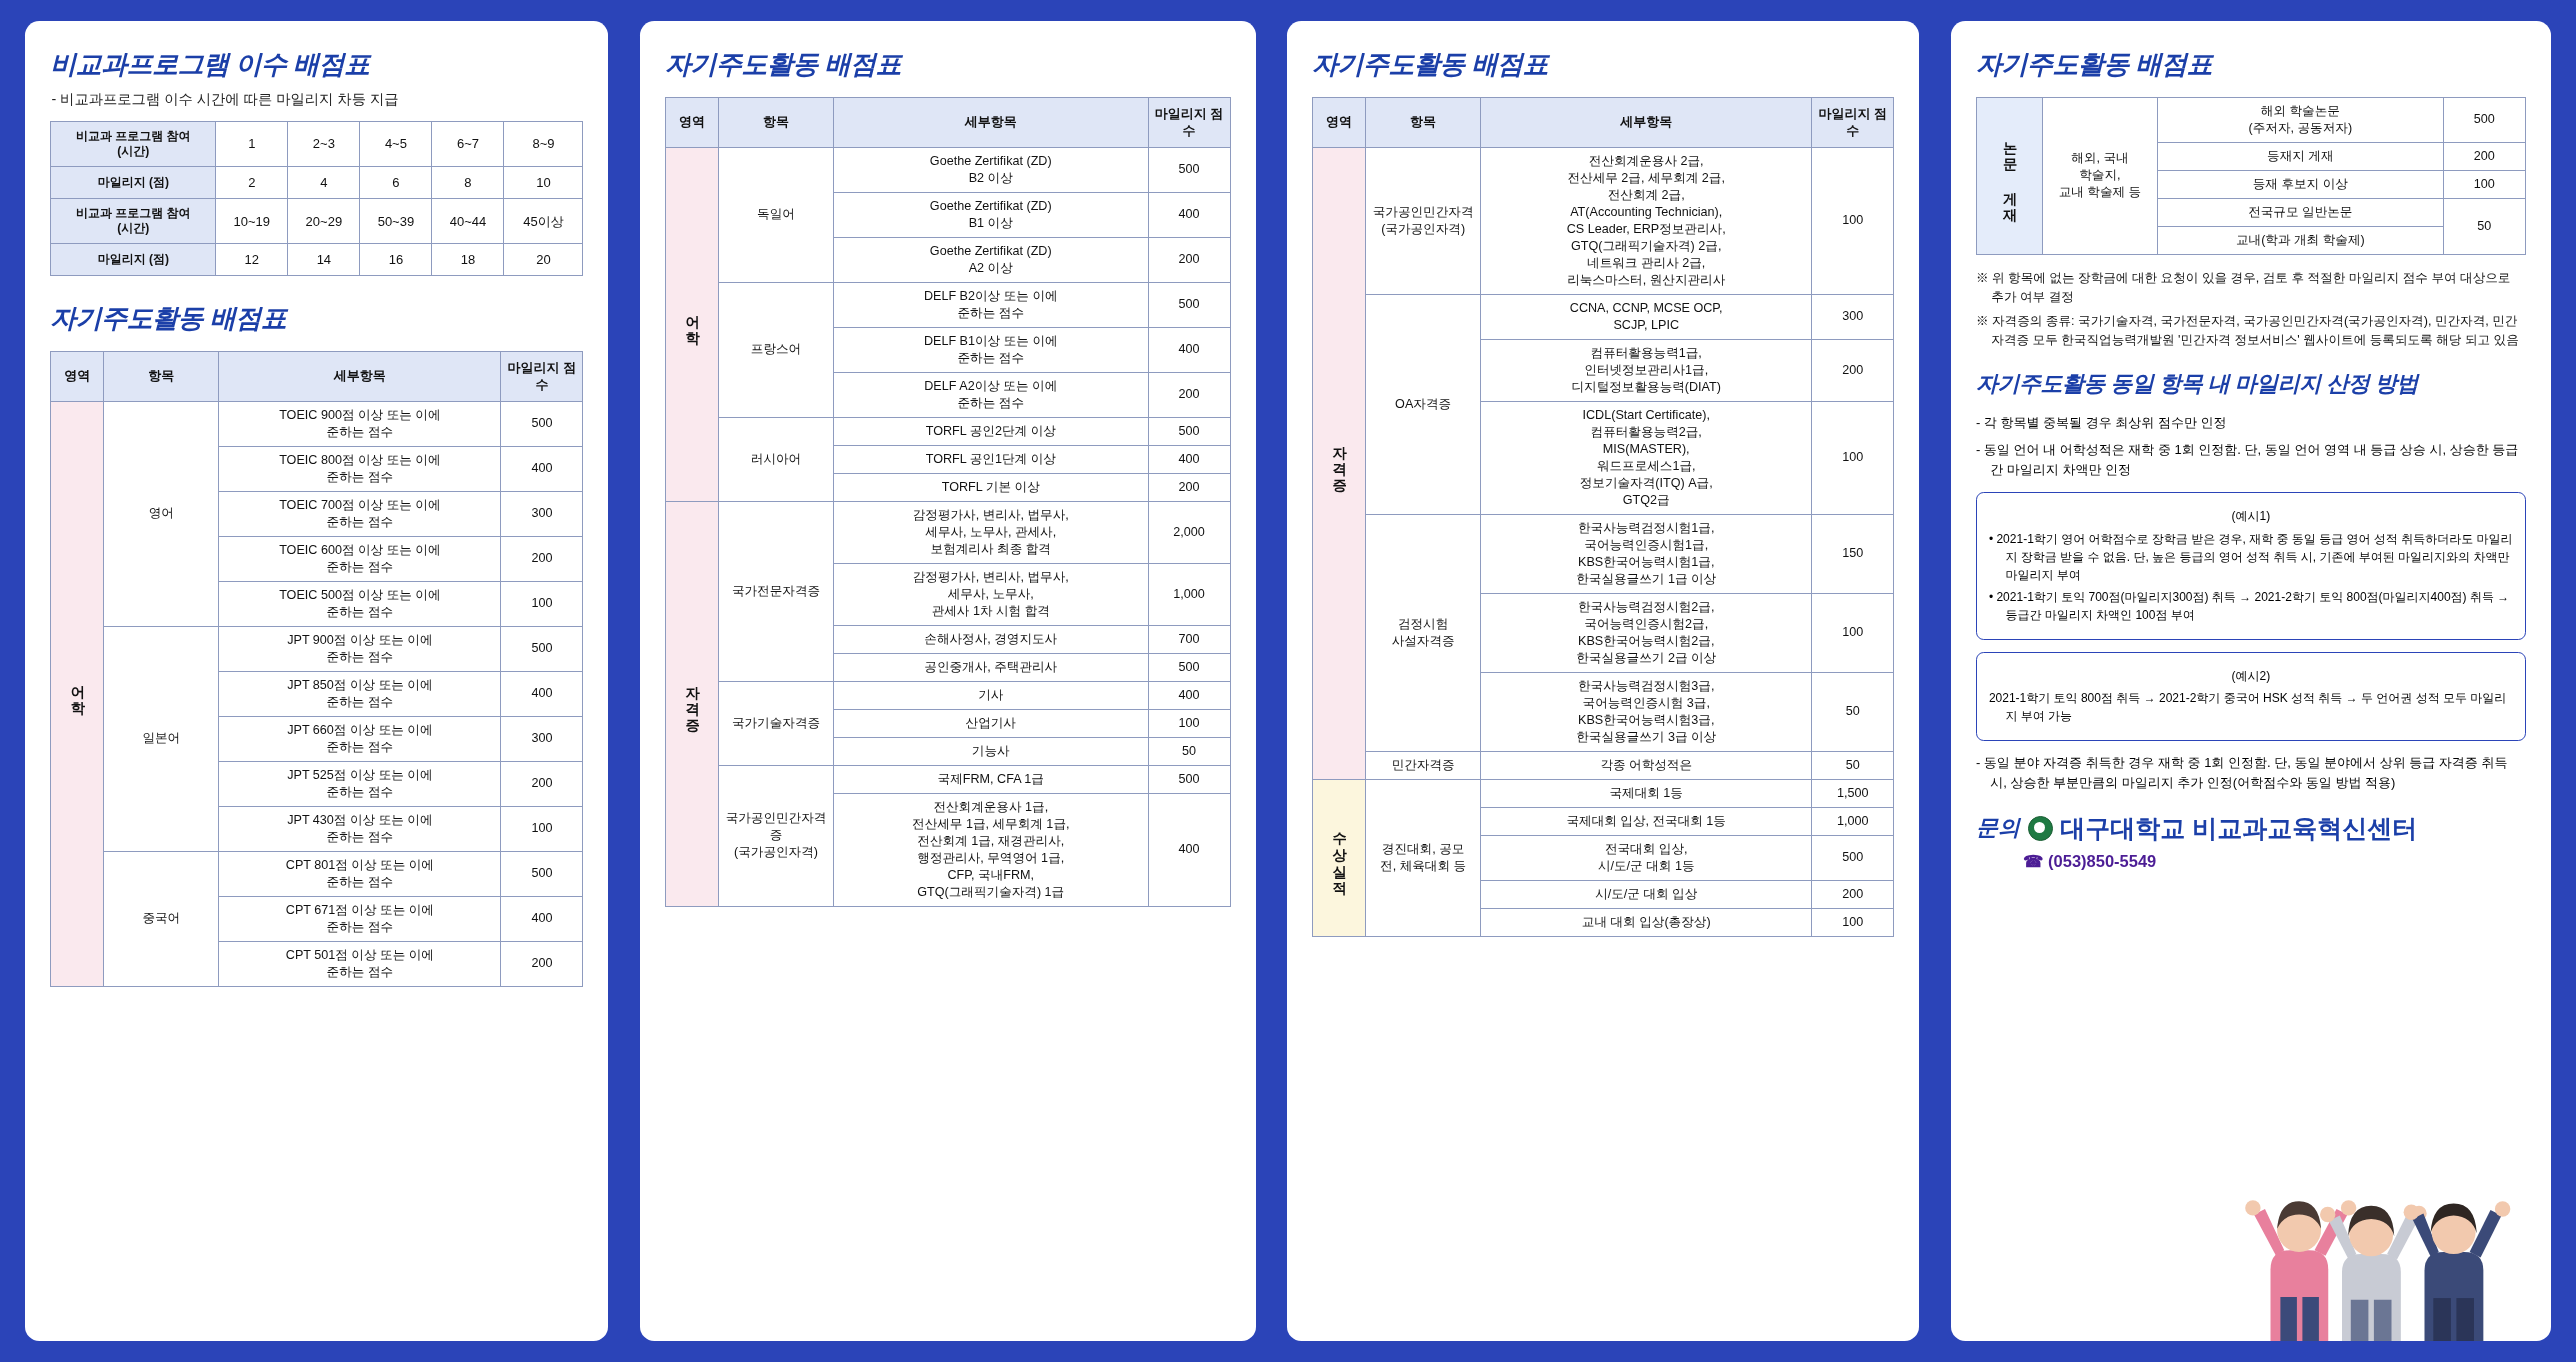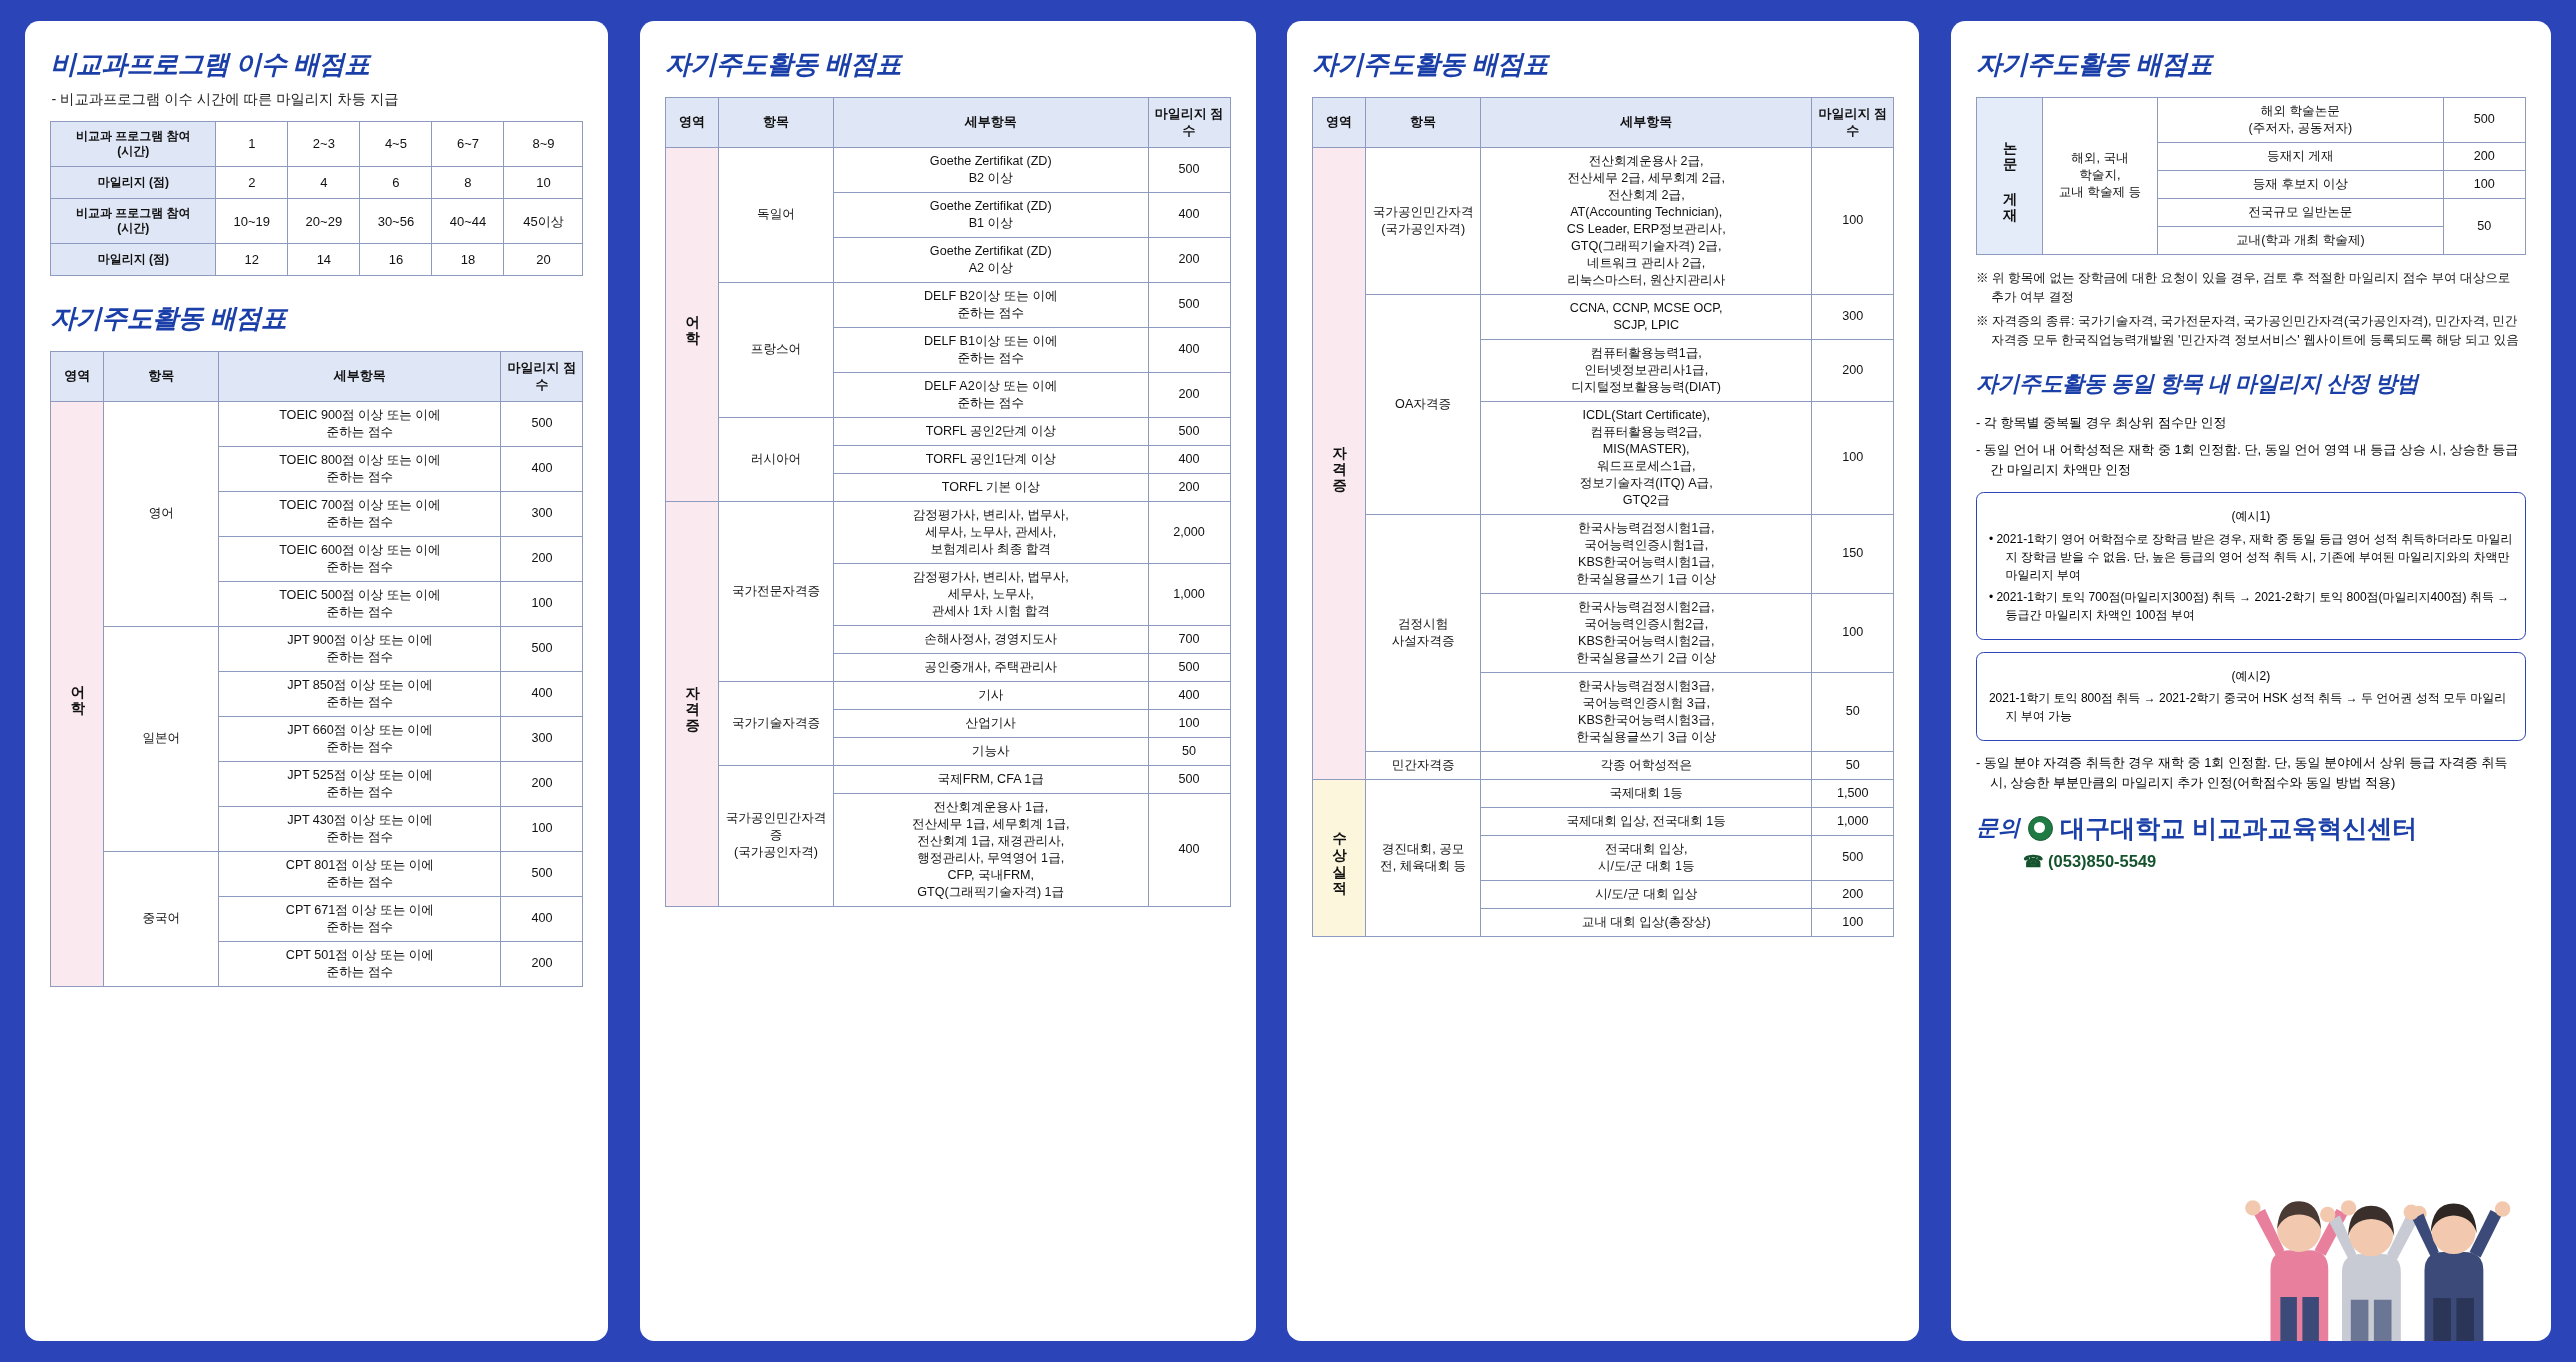--- a/index.html
+++ b/index.html
@@ -146,21 +146,21 @@
     content: "";
     position: absolute;
     left: 5.5px; top: 5.5px;
     width: 11px; height: 11px;
     border-radius: 50%;
     background: #ffffff;
   }
   .phone {
     margin: 7.7px 0 0 47px;
     font-size: 16.5px;
-    color: #14532d;
+    color: #4c1d95;
     font-weight: bold;
   }
 
   
   .people {
     position: absolute;
     right: 11px; bottom: 0;
     width: 308px; height: 209px;
   }
 </style>
@@ -188,21 +188,21 @@
             <td>2</td>
             <td>4</td>
             <td>6</td>
             <td>8</td>
             <td>10</td>
           </tr>
           <tr>
             <td class="rowhead">비교과 프로그램 참여<br>(시간)</td>
             <td>10~19</td>
             <td>20~29</td>
-            <td>30~56</td>
+            <td>50~39</td>
             <td>40~44</td>
             <td>45이상</td>
           </tr>
           <tr>
             <td class="rowhead">마일리지 (점)</td>
             <td>12</td>
             <td>14</td>
             <td>16</td>
             <td>18</td>
             <td>20</td>

